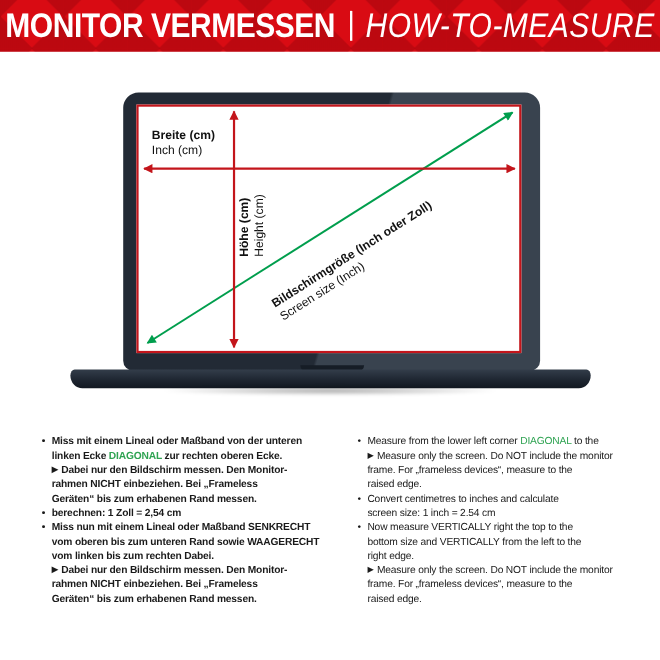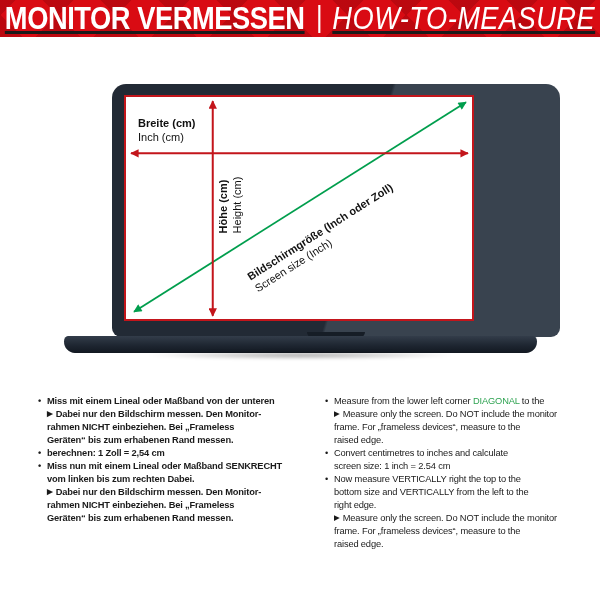--- a/index.html
+++ b/index.html
@@ -15,41 +15,40 @@
   html,body{margin:0;padding:0;}
   body{
     width:600px;height:600px;position:relative;overflow:hidden;
     background:#ffffff;
     font-family:"Liberation Sans",sans-serif;
     color:var(--ink);
   }
 
   
   .banner{
-    position:absolute;left:0;top:0;width:600px;height:37px;
+    position:absolute;left:0;top:0;width:600px;height:47px;
     background-color:var(--banner_red);
     background-image:
       linear-gradient(45deg, rgba(120,0,8,.30) 25%, transparent 26%, transparent 74%, rgba(120,0,8,.30) 75%),
       linear-gradient(-45deg, rgba(120,0,8,.30) 25%, transparent 26%, transparent 74%, rgba(120,0,8,.30) 75%);
     background-size:58px 58px;
     background-position:0 -14px;
     overflow:hidden;
-    text-decoration:underline;
   }
   .banner-inner{
     display:flex;align-items:center;justify-content:center;height:100%;
     white-space:nowrap;transform:scaleX(.88);transform-origin:50% 50%;
   }
   .t-de{font-weight:700;font-size:31px;color:#fff;letter-spacing:-.5px;}
   .sep{font-weight:400;font-size:29px;color:#fff;margin:0 11px 2px 13px;}
   .t-en{font-weight:400;font-style:italic;font-size:31px;color:#fff;letter-spacing:.5px;}
 
   
   .bezel{
-    position:absolute;left:112px;top:84px;width:448px;height:253px;
+    position:absolute;left:112px;top:84px;width:379px;height:253px;
     border-radius:14px 14px 9px 9px;
     background:linear-gradient(106deg, var(--laptop_body) 54%, var(--laptop_body_light) 54.6%);
   }
   .screen{
     position:absolute;left:12px;top:11px;width:350px;height:226px;
     background:#fff;border:2.5px solid var(--arrow_red);
   }
   .scoop{
     position:absolute;left:50%;bottom:-1px;transform:translateX(-50%);
     width:58px;height:6px;background:#161d26;border-radius:0 0 30px 30px;
@@ -135,32 +134,34 @@
 
   </div>
   <div class="scoop"></div>
 </div>
 <div class="base"></div>
 <div class="base-shadow"></div>
 
 <div class="col col-de">
     <div class="it bullet">
       <div class="line"><span class="mk">•</span><span>Miss mit einem Lineal oder Maßband von der unteren</span></div>
+      <div class="line"><span>linken Ecke </span><span class="green">DIAGONAL</span><span> zur rechten oberen Ecke.</span></div>
     </div>
     <div class="it sub">
       <div class="line"><span class="mk-inline">▶</span><span>Dabei nur den Bildschirm messen. Den Monitor-</span></div>
       <div class="line"><span>rahmen NICHT einbeziehen. Bei „Frameless</span></div>
       <div class="line"><span>Geräten“ bis zum erhabenen Rand messen.</span></div>
     </div>
     <div class="it bullet">
       <div class="line"><span class="mk">•</span></div>
       <div class="line"><span>berechnen: 1 Zoll = 2,54 cm</span></div>
     </div>
     <div class="it bullet">
       <div class="line"><span class="mk">•</span><span>Miss nun mit einem Lineal oder Maßband SENKRECHT</span></div>
+      <div class="line"><span>vom oberen bis zum unteren Rand sowie WAAGERECHT</span></div>
       <div class="line"><span>vom linken bis zum rechten Dabei.</span></div>
     </div>
     <div class="it sub">
       <div class="line"><span class="mk-inline">▶</span><span>Dabei nur den Bildschirm messen. Den Monitor-</span></div>
       <div class="line"><span>rahmen NICHT einbeziehen. Bei „Frameless</span></div>
       <div class="line"><span>Geräten“ bis zum erhabenen Rand messen.</span></div>
     </div>
   </div>
 <div class="col col-en">
     <div class="it bullet">

